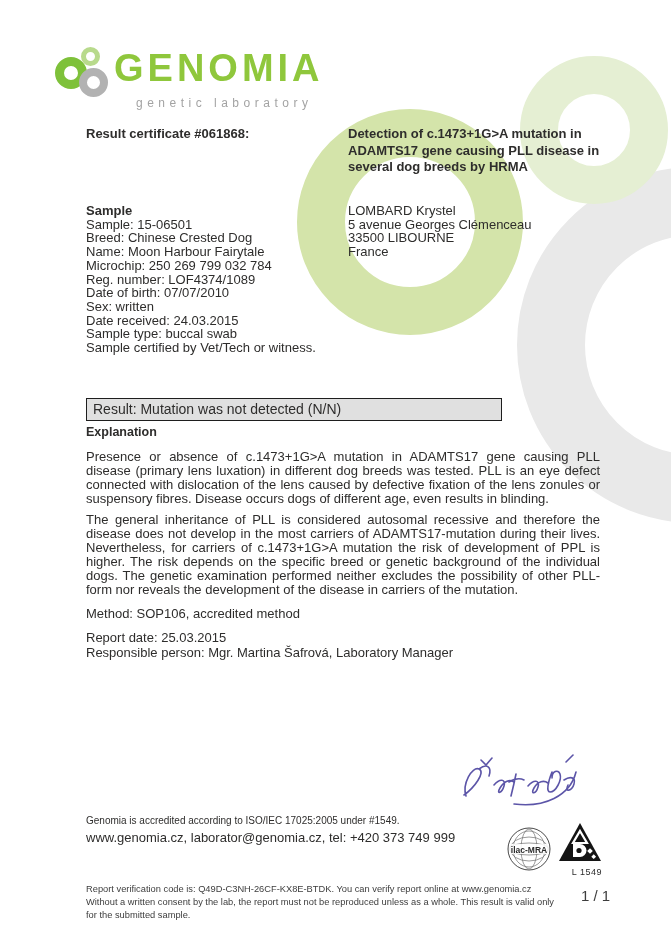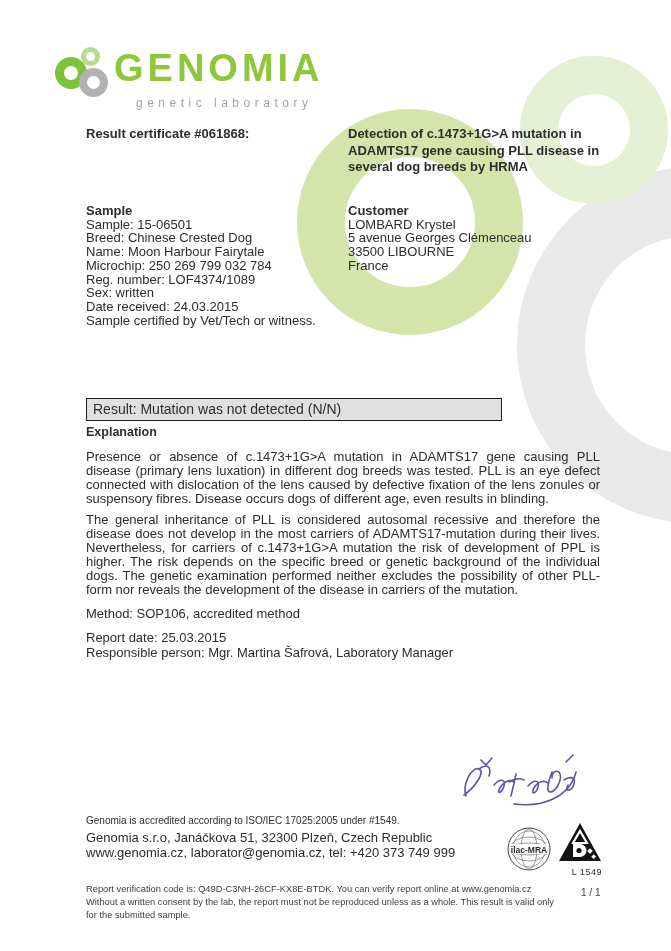--- a/index.html
+++ b/index.html
@@ -45,21 +45,21 @@
   
   .signature { position:absolute; left:440px; top:752px; width:160px; height:68px; }
   
   .accred-statement { position:absolute; left:78px; top:805px; font-size:10px;margin-top:10px; }
   .address-block { position:absolute; left:78px; top:831px; font-size:13px; line-height:14.8px; }
   .ilac-mark { position:absolute; left:498px; top:826px; width:46px; height:46px; }
   .cia-mark  { position:absolute; left:548px; top:822px; width:46px; height:58px; text-align:right; }
   .cia-mark .lbl { font-size:9px; color:#2c2c2c; margin-top:1px; letter-spacing:0.5px; }
   
   .footer-note { position:absolute; left:78px; top:883px; width:480px; font-size:9.3px; color:#3d3d3d; line-height:13px; }
-  .page-num { position:absolute; left:573px; top:887px; font-size:10px; color:#3d3d3d; }
+  .page-num { position:absolute; left:573px; top:887px; font-size:15px; color:#3d3d3d; }
   .content { position:relative; z-index:1; }
   .deco { z-index:0; }
 </style>
 </head>
 <body>
 
 <div class="page">
 
   <div class="ring ring-gray deco"></div>
   <div class="ring ring-pale deco"></div>
@@ -78,27 +78,28 @@
     <div class="cert-label">Result certificate #061868:</div>
     <div class="test-title">Detection of c.1473+1G&gt;A mutation in ADAMTS17 gene causing PLL disease in several dog breeds by HRMA</div>
 
     <div class="info-block sample-block">
       <div class="hd">Sample</div>
       <div>Sample: 15-06501</div>
       <div>Breed: Chinese Crested Dog</div>
       <div>Name: Moon Harbour Fairytale</div>
       <div>Microchip: 250 269 799 032 784</div>
       <div>Reg. number: LOF4374/1089</div>
+      <div>Date of birth: 07/07/2010</div>
       <div>Sex: written</div>
       <div>Date received: 24.03.2015</div>
+      <div>Sample type: buccal swab</div>
       <div>Sample certified by Vet/Tech or witness.</div>
     </div>
 
     <div class="info-block customer-block">
-      <div class="hd">Customer</div>
       <div>LOMBARD Krystel</div>
       <div>5 avenue Georges Clémenceau</div>
       <div>33500 LIBOURNE</div>
       <div>France</div>
     </div>
 
     <div class="result-box">Result: Mutation was not detected (N/N)</div>
 
     <div class="explain">
       <div class="hd">Explanation</div>
@@ -120,21 +121,20 @@
           <path d="M104 20 C100 30 98 40 102 40 C108 40 114 28 112 22 C110 17 104 19 104 26"></path>
           <path d="M118 10 L125 3"></path>
           <path d="M116 28 C122 24 128 25 126 32 C124 39 116 41 120 33"></path>
           <path d="M128 20 C122 44 96 56 66 52"></path>
         </g>
       </svg>
     </div>
 
     <div class="accred-statement">Genomia is accredited according to ISO/IEC 17025:2005 under #1549.</div>
     <div class="address-block">
-      <div>Genomia s.r.o, Janáčkova 51, 32300 Plzeň, Czech Republic</div>
       <div>www.genomia.cz, laborator@genomia.cz, tel: +420 373 749 999</div>
     </div>
 
     <div class="ilac-mark">
       <svg width="46" height="46" viewBox="0 0 46 46">
         <circle cx="23" cy="23" r="21" fill="none" stroke="#4a4a4a" stroke-width="1"></circle>
         <ellipse cx="23" cy="23" rx="20" ry="6" fill="none" stroke="#6e6e6e" stroke-width="0.7"></ellipse>
         <ellipse cx="23" cy="23" rx="19" ry="12" fill="none" stroke="#6e6e6e" stroke-width="0.7"></ellipse>
         <ellipse cx="23" cy="23" rx="16" ry="18" fill="none" stroke="#6e6e6e" stroke-width="0.7"></ellipse>
         <ellipse cx="23" cy="23" rx="8" ry="20" fill="none" stroke="#6e6e6e" stroke-width="0.7"></ellipse>

